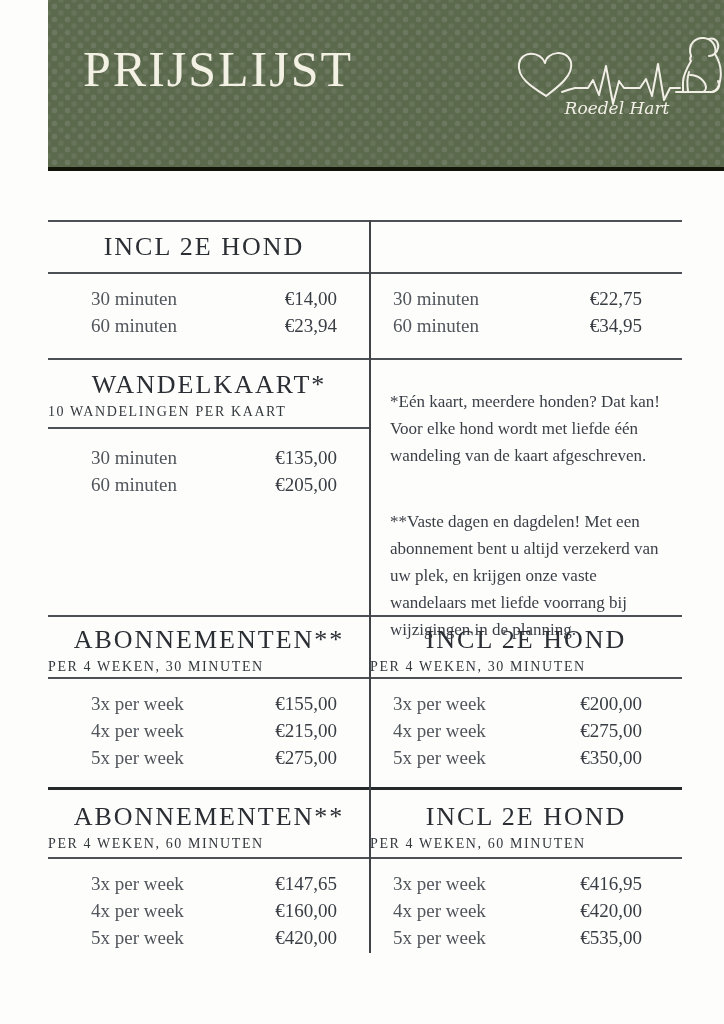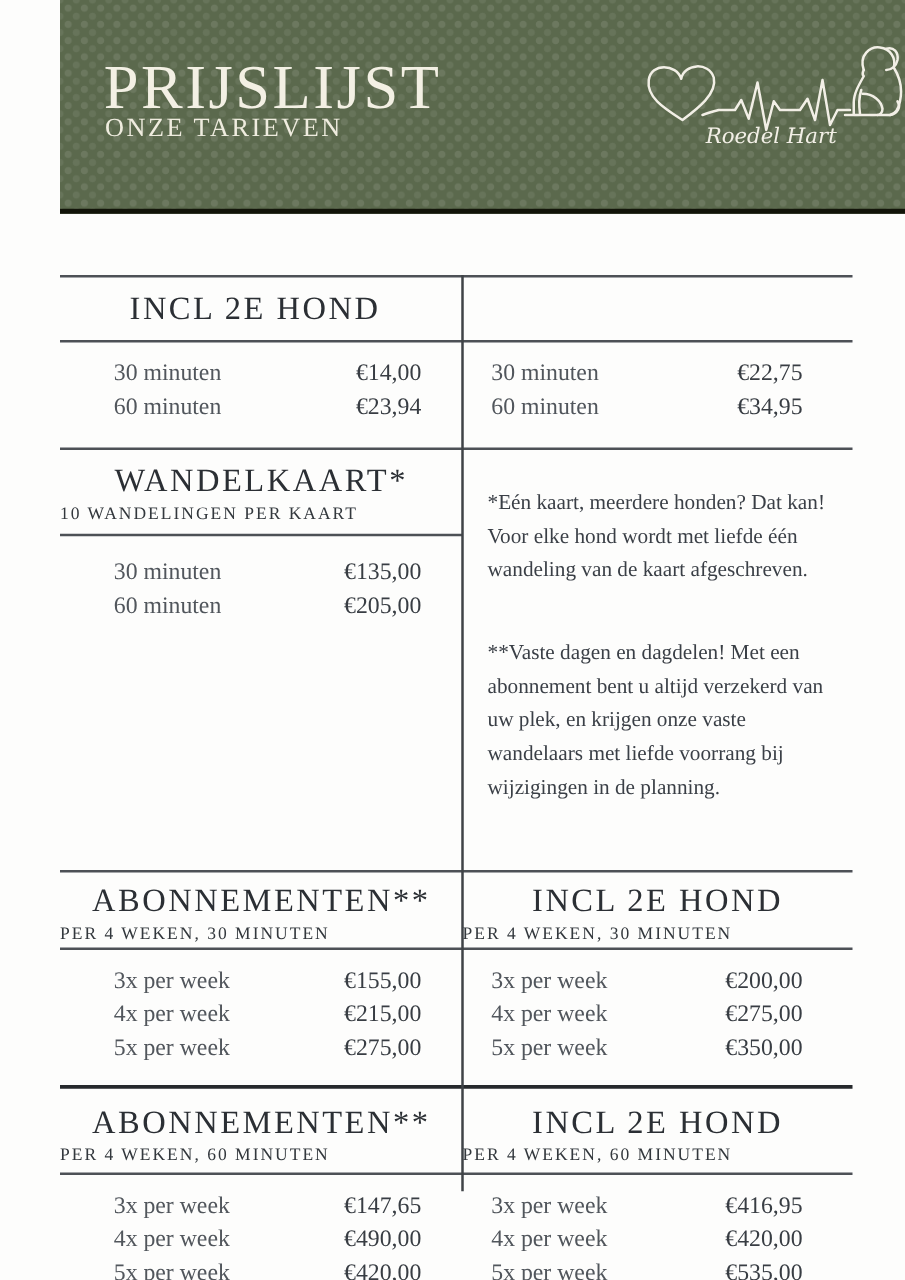--- a/index.html
+++ b/index.html
@@ -51,21 +51,21 @@
     font-size:26px; letter-spacing:2px; color:#2b2f34;
     text-align:center; line-height:1.15;
   }
   .subtitle {
     font-size:14px; letter-spacing:1.6px; color:#33383d;
     text-align:left; margin-top:4px;
   }
 
   .b1h { height:54px; align-items:center; }
   .b1r { height:84px; }
-  .b2  { height:338px; }
+  .b2  { height:257px; }
   .b3h { height:64px; padding-top:8px; }
   .b3r { height:108px; }
   .b4h { height:72px; padding-top:12px; }
   .b4r { height:136px; }
 
   .rows { padding-top:14px; }
   .cl .rows, .cl.rows { padding-left:43px; padding-right:33px; }
   .cr .rows, .cr.rows { padding-left:23px; padding-right:40px; }
   .row { display:flex; justify-content:space-between; align-items:flex-start; height:27px; }
   .lbl { font-size:19px; color:#51565c; }
@@ -79,21 +79,20 @@
   .notes p { font-size:17px; line-height:1.6; color:#3a3f46; }
   .notes p + p { margin-top:38px; }
 </style>
 </head>
 <body>
 
 <div class="page">
 
   <header class="banner">
     <div class="banner-title">PRIJSLIJST</div>
-    <div class="banner-sub">ONZE TARIEVEN</div>
 
     <svg class="logo" viewBox="0 0 218 92" aria-hidden="true">
 
       <path d="M36 62 C22 53 7 44 9 30 C11 16 31 17 35 29 C37 17 57 15 61 28 C64 41 48 53 36 62 Z"></path>
 
       <path d="M52 58 C57 56 61 55 65 54 L78 54 L83 46 L89 61 L96 32 L103 70 L109 47 L114 54 L130 54 L136 45 L142 62 L148 30 L154 66 L160 54 L170 54"></path>
 
       <g>
         <path d="M181 22 C177 10 186 3 194 4 C202 5 207 12 205 20"></path>
         <path d="M199 5 C205 3 209 8 208 14 C207 19 203 22 199 22"></path>
@@ -214,21 +213,21 @@
     </div>
 
     <div class="band b4r">
       <div class="cl rows">
         <div class="row">
           <span class="lbl">3x per week</span>
           <span class="prc">€147,65</span>
         </div>
         <div class="row">
           <span class="lbl">4x per week</span>
-          <span class="prc">€490,00</span>
+          <span class="prc">€160,00</span>
         </div>
         <div class="row">
           <span class="lbl">5x per week</span>
           <span class="prc">€420,00</span>
         </div>
       </div>
       <div class="cr rows">
         <div class="row">
           <span class="lbl">3x per week</span>
           <span class="prc">€416,95</span>

